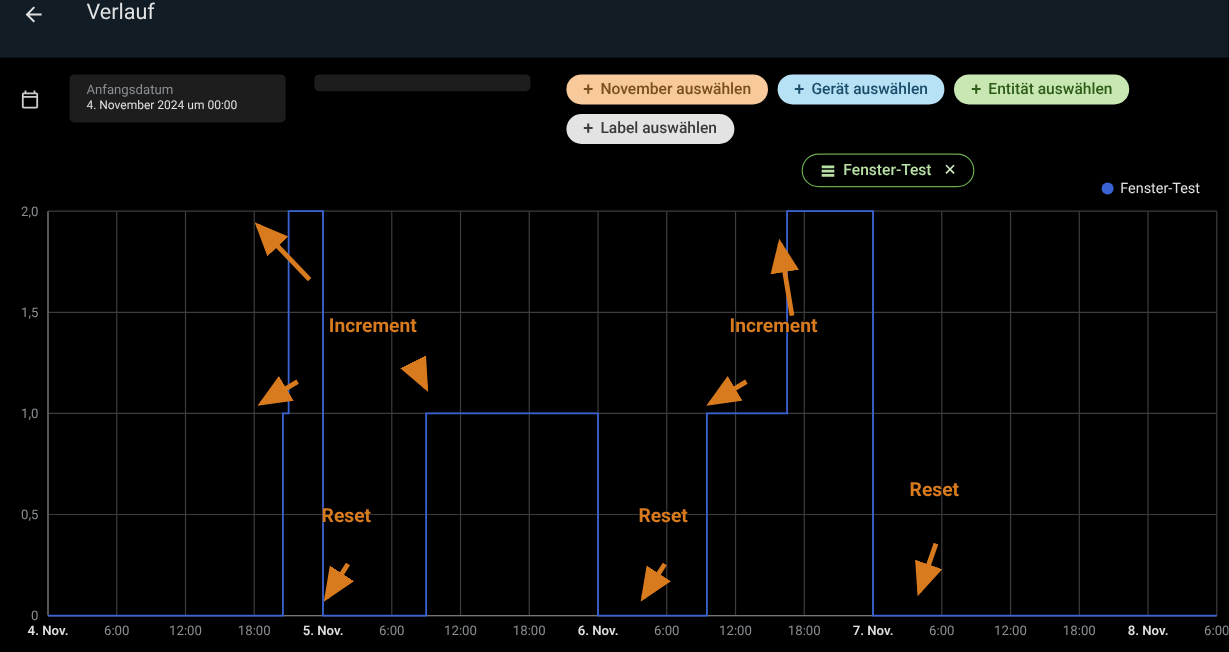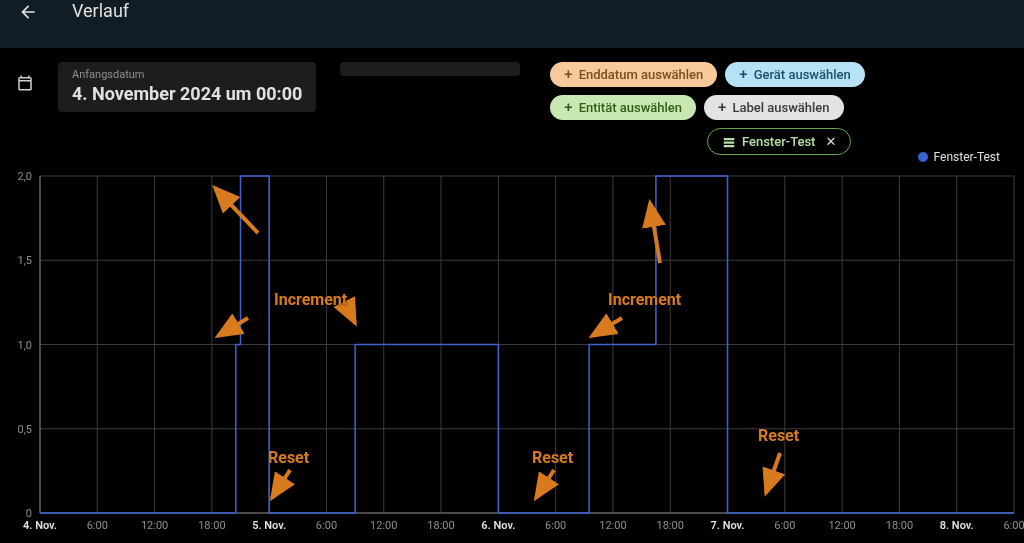--- a/index.html
+++ b/index.html
@@ -33,21 +33,21 @@
   }
   .back-btn { width: 24px; height: 24px; display:flex; align-items:center; justify-content:center; cursor:pointer; }
   .topbar-title { font-size: 18px; font-weight: 400; }
 
   .controls { display:flex; align-items:flex-start; gap:24px; padding:14px 16px 4px 16px; flex-wrap:wrap; }
   .cal-icon { width:18px; height:18px; margin-top:12px; fill:#cfcfcf; }
   .date-box {
     background: var(--panel-bg); border-radius:4px; padding:6px 14px 8px 14px; min-width:180px;
   }
   .date-label { font-size:11px; color:var(--text-dim); }
-  .date-value { font-size:18px; font-weight:700; margin-top:2px; }
+  .date-value { font-size:10px; font-weight:400; margin-top:2px; }
   .chips-wrap { display:flex; flex-direction:column; gap:8px; flex:1; margin-left:6px; }
   .chip-row { display:flex; gap:8px; flex-wrap:wrap; }
   .chip-row.center { justify-content:center; }
   .chip {
     display:inline-flex; align-items:center; gap:6px;
     border-radius:18px; padding:5px 14px; font-size:13px; font-weight:500; cursor:pointer;
   }
   .chip .plus { font-size:15px; line-height:1; }
   .chip.orange { background:var(--chip-orange); color:var(--chip-orange-text); }
   .chip.blue   { background:var(--chip-blue);   color:var(--chip-blue-text); }
@@ -71,21 +71,20 @@
 
   svg.plot { position:absolute; left:0; top:18px; }
   .grid-line { stroke: var(--grid); stroke-width:1; }
   .axis-line { stroke: #777; stroke-width:1; }
   .series-line { stroke: var(--line); stroke-width:1.5; fill:none; }
 
   
   .annot {
     position:absolute; color:var(--annot); font-weight:700; font-size:16px;
     text-shadow: 0 0 2px #000;
-    margin-top: 28px;
   }
 </style>
 </head>
 <body>
 
 <div class="topbar">
   <div class="back-btn">
     <svg width="20" height="20" viewBox="0 0 24 24">
         <path fill="#e1e1e1" d="M20 11H7.83l5.59-5.59L12 4l-8 8 8 8 1.41-1.41L7.83 13H20z"></path>
       </svg>
@@ -102,21 +101,21 @@
     <div class="date-label">Anfangsdatum</div>
     <div class="date-value">4. November 2024 um 00:00</div>
   </div>
   <div class="date-box">
   </div>
 
   <div class="chips-wrap">
     <div class="chip-row">
       <div class="chip orange">
         <span class="plus">+</span>
-        <span>Enddatum auswählen</span>
+        <span>November auswählen</span>
       </div>
       <div class="chip blue">
         <span class="plus">+</span>
         <span>Gerät auswählen</span>
       </div>
       <div class="chip green">
         <span class="plus">+</span>
         <span>Entität auswählen</span>
       </div>
       <div class="chip gray">

